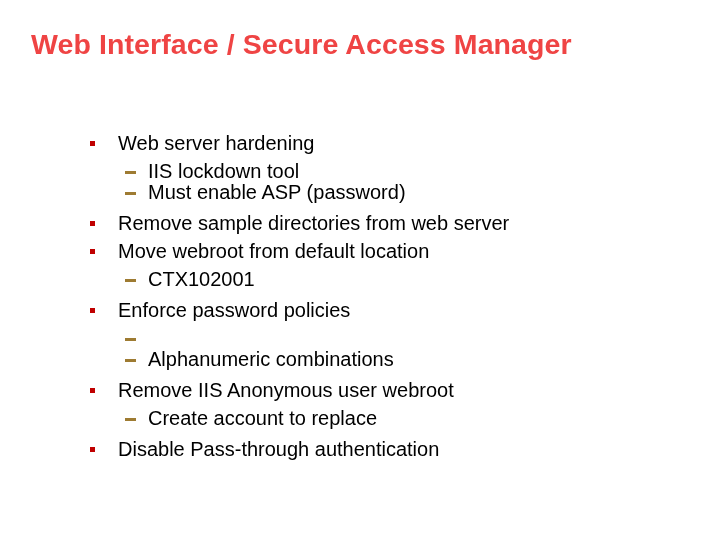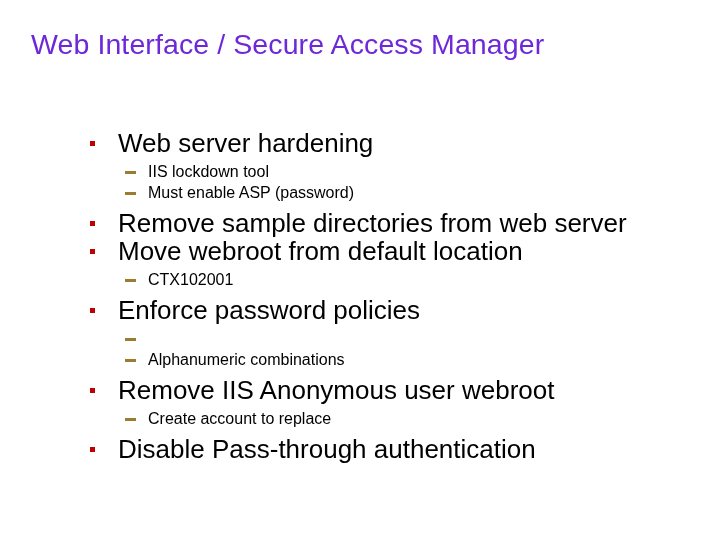--- a/index.html
+++ b/index.html
@@ -24,22 +24,22 @@
   }
 
   
   .slide-title {
     position: absolute;
     left: 31px;
     top: 28px;
     width: 600px;
     font-size: 28.5px;
     line-height: 33px;
-    color: #6d28d9;
-    font-weight: normal;
+    color: #ef4444;
+    font-weight: bold;
     letter-spacing: 0.1px;
     white-space: pre-line;
   }
 
   
   .slide-body {
     position: absolute;
     left: 0;
     top: 130px;
     width: 720px;
@@ -48,40 +48,40 @@
   .bullet-row {
     position: relative;
     display: block;
     box-sizing: border-box;
   }
 
   
   .lvl1 {
     padding-left: 118px;
     min-height: 28px;
-    font-size: 26px;
+    font-size: 20px;
     line-height: 27.5px;
     color: #000000;
   }
   .lvl1 .marker {
     position: absolute;
     left: 90px;
     top: 11px;
     width: 5px;
     height: 5px;
     background: #C00000;
     border-radius: 0;
     display: block;
   }
 
   
   .lvl2 {
     padding-left: 148px;
     min-height: 21px;
-    font-size: 16px;
+    font-size: 20px;
     line-height: 21px;
     color: #000000;
   }
   .lvl2 .marker {
     position: absolute;
     left: 125px;
     top: 10px;
     width: 11px;
     height: 2.5px;
     background: #9E7B32;

